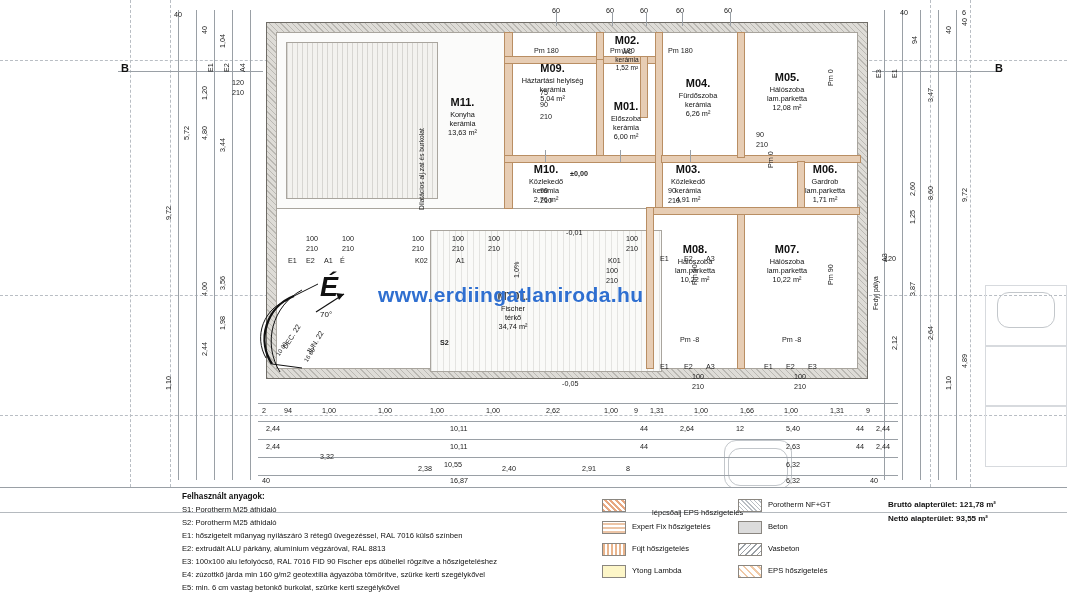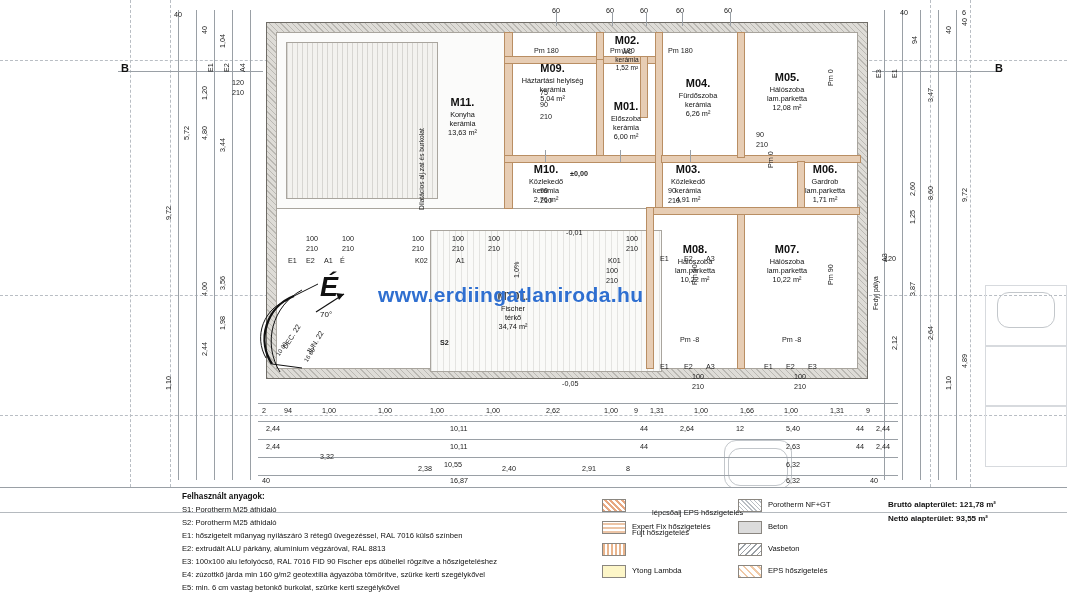--- a/index.html
+++ b/index.html
@@ -436,21 +436,21 @@
     <div class="legend-line" style="left:182px;top:82px;">E4: zúzottkő járda min 160 g/m2 geotextília ágyazóba tömörítve, szürke kerti szegélykővel</div>
     <div class="legend-line" style="left:182px;top:95px;">E5: min. 6 cm vastag betonkő burkolat, szürke kerti szegélykővel</div>
 
     <div class="sw l1" style="left:602px;top:11px;"></div>
     <div class="legend-line" style="left:632px;top:20px;margin-left:20px;">lépcsőalj EPS hőszigetelés</div>
 
     <div class="sw l2" style="left:602px;top:33px;"></div>
     <div class="legend-line" style="left:632px;top:34px;">Expert Fix hőszigetelés</div>
 
     <div class="sw l3" style="left:602px;top:55px;"></div>
-    <div class="legend-line" style="left:632px;top:40px;">Fújt hőszigetelés</div>
+    <div class="legend-line" style="left:632px;top:56px;">Fújt hőszigetelés</div>
 
     <div class="sw l4" style="left:602px;top:77px;"></div>
     <div class="legend-line" style="left:632px;top:78px;">Ytong Lambda</div>
 
     <div class="sw r1" style="left:738px;top:11px;"></div>
     <div class="legend-line" style="left:768px;top:12px;">Porotherm NF+GT</div>
 
     <div class="sw r2" style="left:738px;top:33px;"></div>
     <div class="legend-line" style="left:768px;top:34px;">Beton</div>
 

